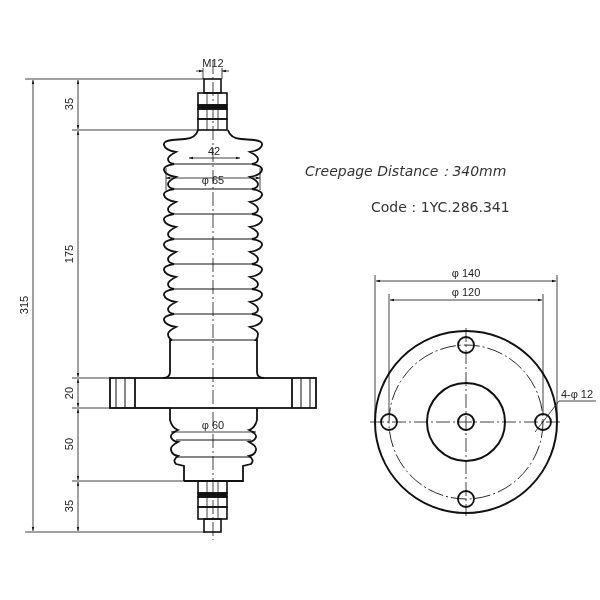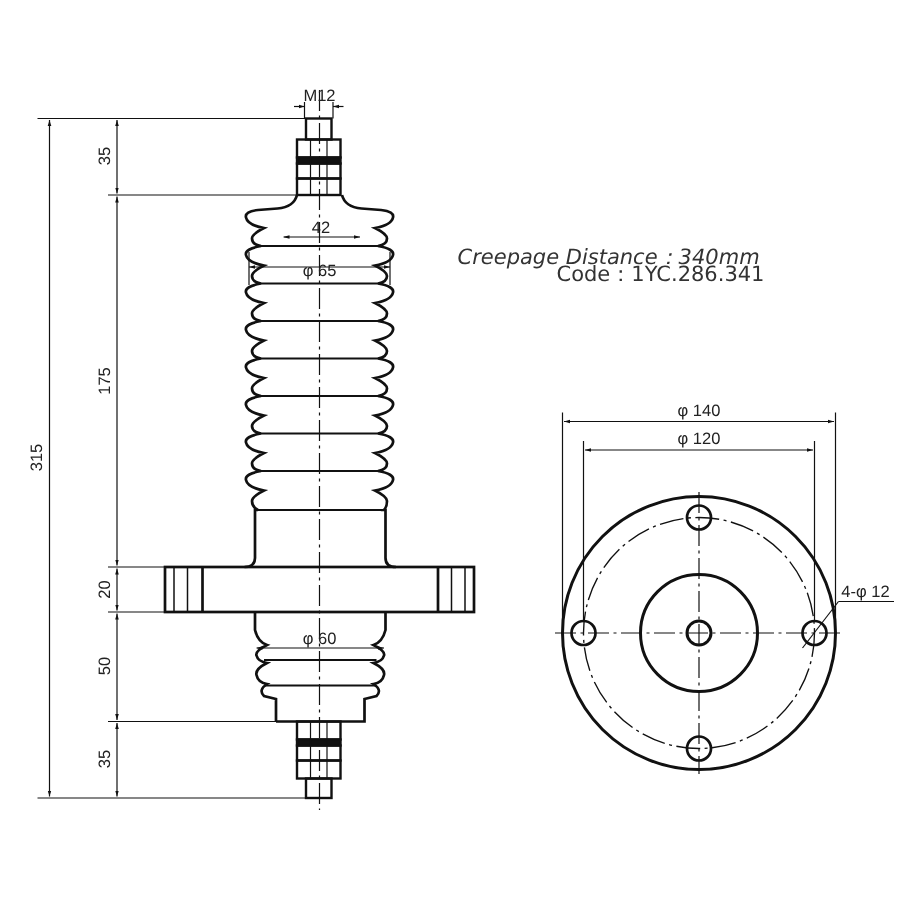--- a/index.html
+++ b/index.html
@@ -149,15 +149,15 @@
     <line x1="559" y1="401" x2="596" y2="401" stroke-width="0.8"></line>
   </g>
   <text class="dimtxt" x="466" y="277" text-anchor="middle">φ 140</text>
   <text class="dimtxt" x="466" y="296" text-anchor="middle">φ 120</text>
   <text class="dimtxt" x="577" y="398" text-anchor="middle">4-φ 12</text>
 </svg>
 
 <div class="spec" style="left:305px; top:163px;font-style:italic;">
   <span>Creepage Distance：</span><span>340mm</span>
 </div>
-<div class="spec" style="left:371px; top:174px;">
+<div class="spec" style="left:371px; top:199px;">
   <span>Code：</span><span>1YC.286.341</span>
 </div>
 
 </body></html>

